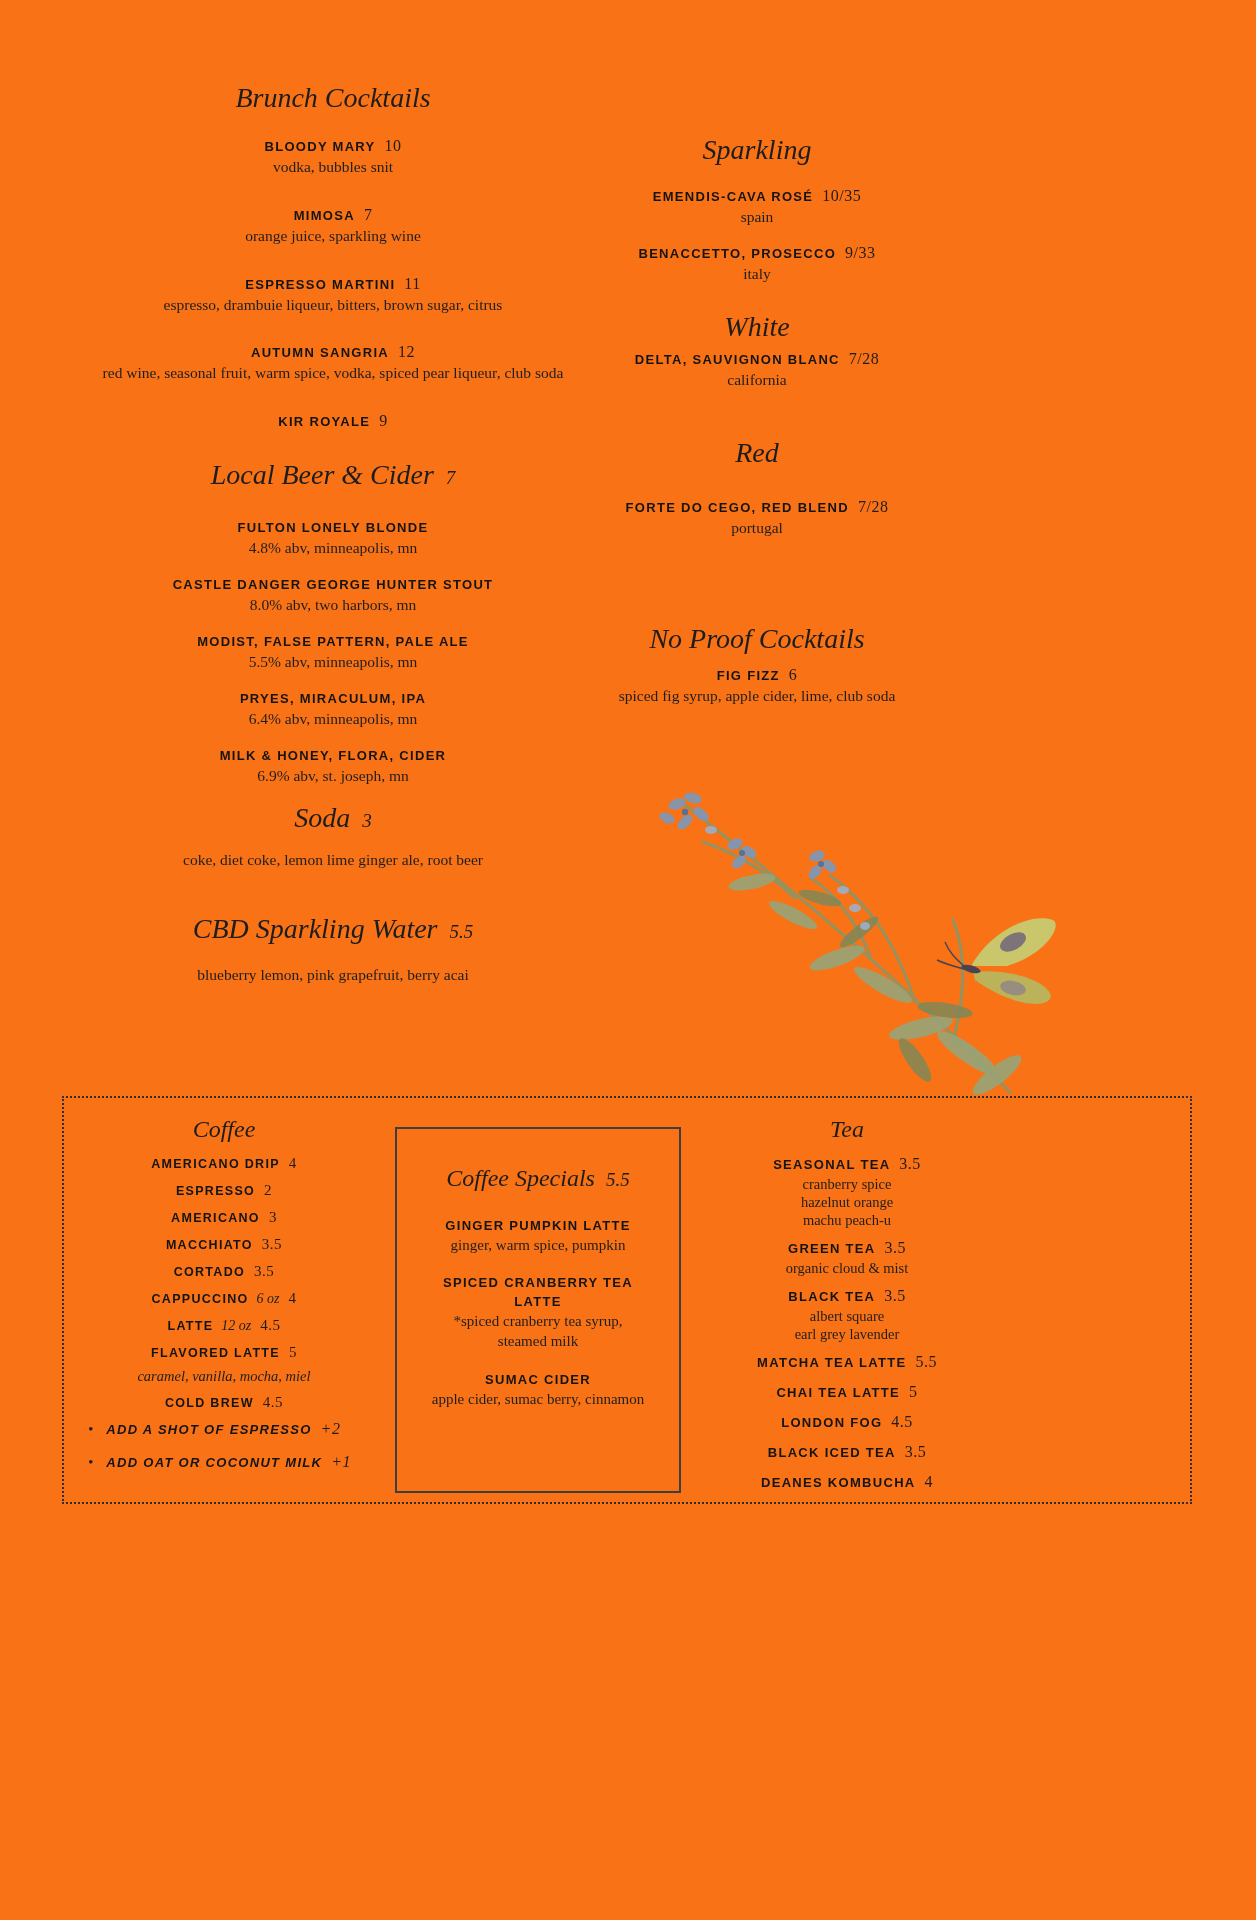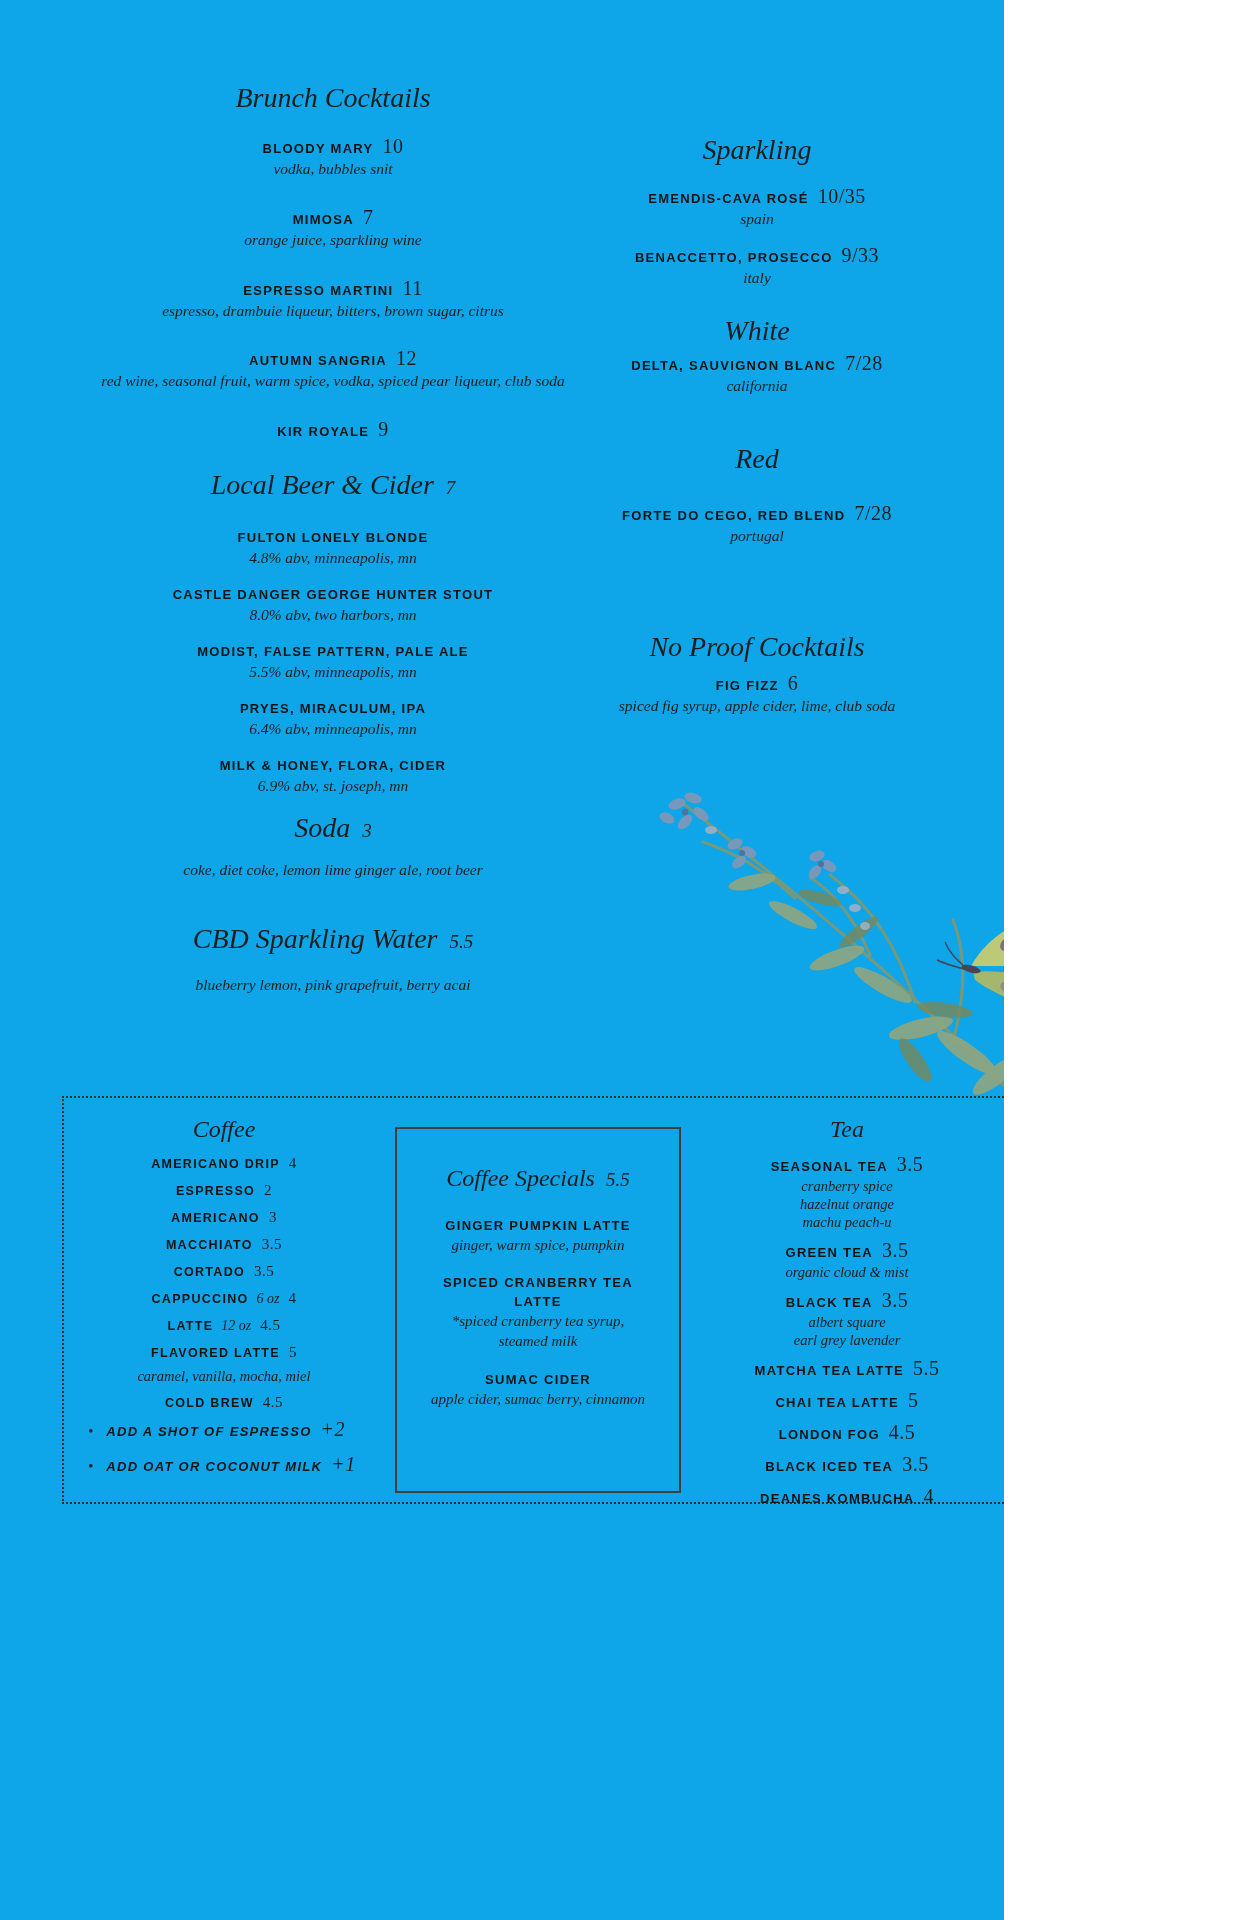--- a/index.html
+++ b/index.html
@@ -1,21 +1,21 @@
 <!DOCTYPE html>
 <html><head>
 <meta charset="utf-8">
 <title>Menu</title>
 <style>
   * { box-sizing: border-box; }
   html,body { margin:0; padding:0; background:#ffffff; }
   .page {
     position: relative;
-    width: 1004px; height: 1920px;
-    background: #0ea5e9;
+    width: 1256px; height: 1920px;
+    background: #f97316;
     color: #1e1e1e;
     font-family: "Liberation Serif", serif;
     overflow: hidden;
   }
   .heading {
     font-family: "Liberation Serif", serif;
     font-style: italic;
     font-weight: 400;
     font-size: 28px;
     line-height: 1.15;
@@ -25,34 +25,33 @@
   .hprice { font-size: 19px; font-style: italic; margin-left: 5px; }
   .iname {
     font-family: "Liberation Sans", sans-serif;
     font-weight: 700;
     font-size: 13px;
     letter-spacing: 1.3px;
     color: #141414;
   }
   .iprice {
     font-family: "Liberation Serif", serif;
-    font-size: 20px;
+    font-size: 16px;
     margin-left: 5px;
     letter-spacing: 0.5px;
     color: #1d1d1d;
   }
   .isize {
     font-family: "Liberation Serif", serif;
     font-style: italic;
     font-size: 14px;
     margin-left: 4px;
   }
   .idesc {
     font-family: "Liberation Serif", serif;
-    font-style: italic;
     font-size: 15.5px;
     line-height: 1.34;
     white-space: pre-line;
     color: #1e1e1e;
   }
   .iline { line-height: 20px; }
 
   .col { position: absolute; text-align: center; }
   .col-left  { left: 58px;  top: 82px;  width: 550px; }
   .col-right { left: 592px; top: 134px; width: 330px; }

